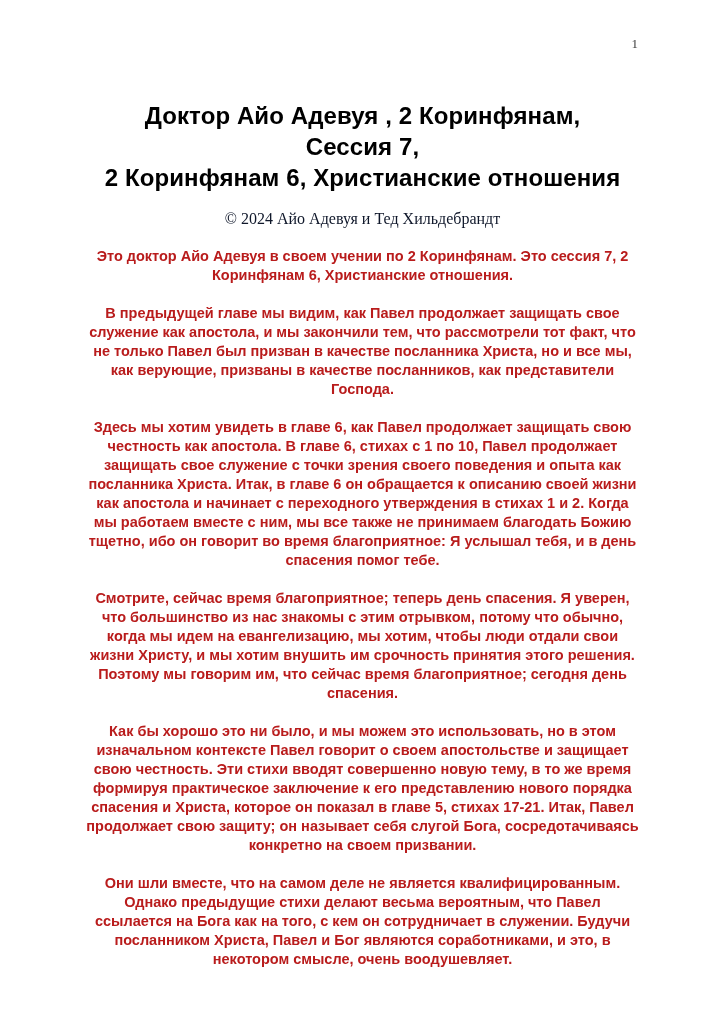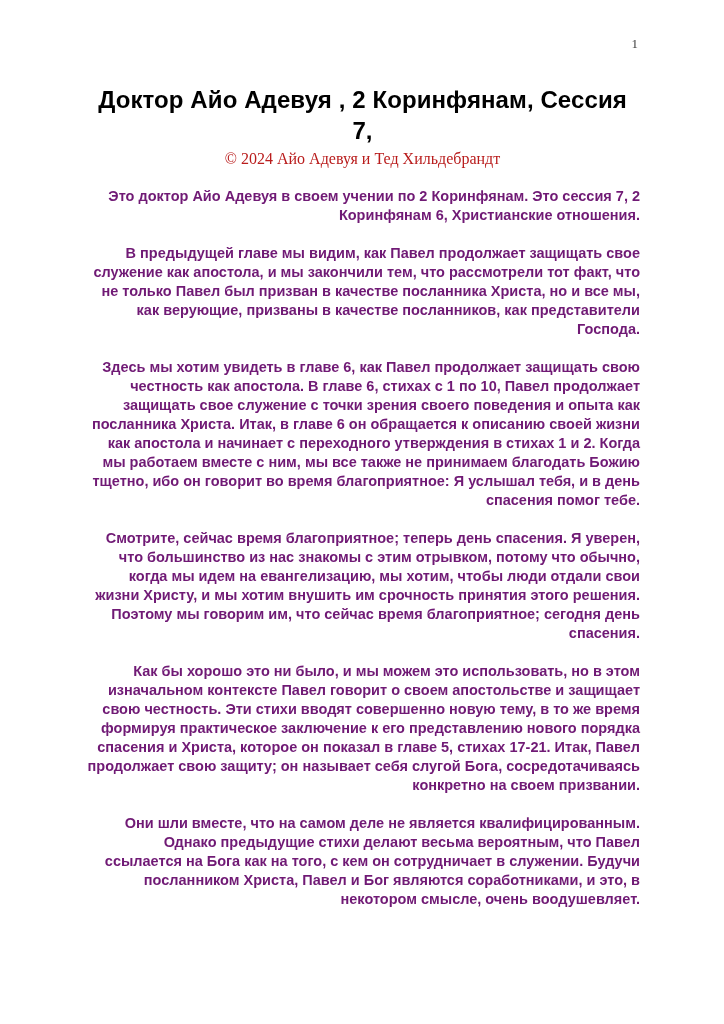--- a/index.html
+++ b/index.html
@@ -20,61 +20,62 @@
     top: 36px;
     right: 86px;
     font-family: "Liberation Serif", serif;
     font-size: 13px;
     color: #3d3d3d;
   }
   .content {
     padding: 84px 84px 0 85px;
   }
   .doc-title {
-    margin: 0;
+    margin: 16px;
     text-align: center;
     font-size: 24px;
     line-height: 31px;
     font-weight: 700;
     color: #000000;
     letter-spacing: 0.1px;
   }
   .copyright {
     margin: 3px 0 0 0;
     text-align: center;
     font-family: "Liberation Serif", serif;
     font-size: 16px;
     line-height: 20px;
     font-weight: 400;
-    color: #b91c1c;
+    color: #0f172a;
   }
   .body-text {
     display: block;
     margin-top: 18px;
   }
   .body-text p {
     margin: 0 0 19px 0;
     font-size: 14.5px;
     line-height: 19px;
     font-weight: 700;
-    color: #701a75;
-    text-align: right;
+    color: #b91c1c;
+    text-align: center;
   }
 </style>
 </head>
 <body>
 
 <div class="page">
 
   <div class="page-number">1</div>
 
   <div class="content">
 
     <h1 class="doc-title">
       <div>Доктор Айо Адевуя , 2 Коринфянам, Сессия 7,</div>
+      <div>2 Коринфянам 6, Христианские отношения</div>
     </h1>
 
     <p class="copyright">© 2024 Айо Адевуя и Тед Хильдебрандт</p>
 
     <main class="body-text">
       <p>Это доктор Айо Адевуя в своем учении по 2 Коринфянам. Это сессия 7, 2 Коринфянам 6, Христианские отношения.</p>
       <p>В предыдущей главе мы видим, как Павел продолжает защищать свое служение как апостола, и мы закончили тем, что рассмотрели тот факт, что не только Павел был призван в качестве посланника Христа, но и все мы, как верующие, призваны в качестве посланников, как представители Господа.</p>
       <p>Здесь мы хотим увидеть в главе 6, как Павел продолжает защищать свою честность как апостола. В главе 6, стихах с 1 по 10, Павел продолжает защищать свое служение с точки зрения своего поведения и опыта как посланника Христа. Итак, в главе 6 он обращается к описанию своей жизни как апостола и начинает с переходного утверждения в стихах 1 и 2. Когда мы работаем вместе с ним, мы все также не принимаем благодать Божию тщетно, ибо он говорит во время благоприятное: Я услышал тебя, и в день спасения помог тебе.</p>
       <p>Смотрите, сейчас время благоприятное; теперь день спасения. Я уверен, что большинство из нас знакомы с этим отрывком, потому что обычно, когда мы идем на евангелизацию, мы хотим, чтобы люди отдали свои жизни Христу, и мы хотим внушить им срочность принятия этого решения. Поэтому мы говорим им, что сейчас время благоприятное; сегодня день спасения.</p>
       <p>Как бы хорошо это ни было, и мы можем это использовать, но в этом изначальном контексте Павел говорит о своем апостольстве и защищает свою честность. Эти стихи вводят совершенно новую тему, в то же время формируя практическое заключение к его представлению нового порядка спасения и Христа, которое он показал в главе 5, стихах 17-21. Итак, Павел продолжает свою защиту; он называет себя слугой Бога, сосредотачиваясь конкретно на своем призвании.</p>

